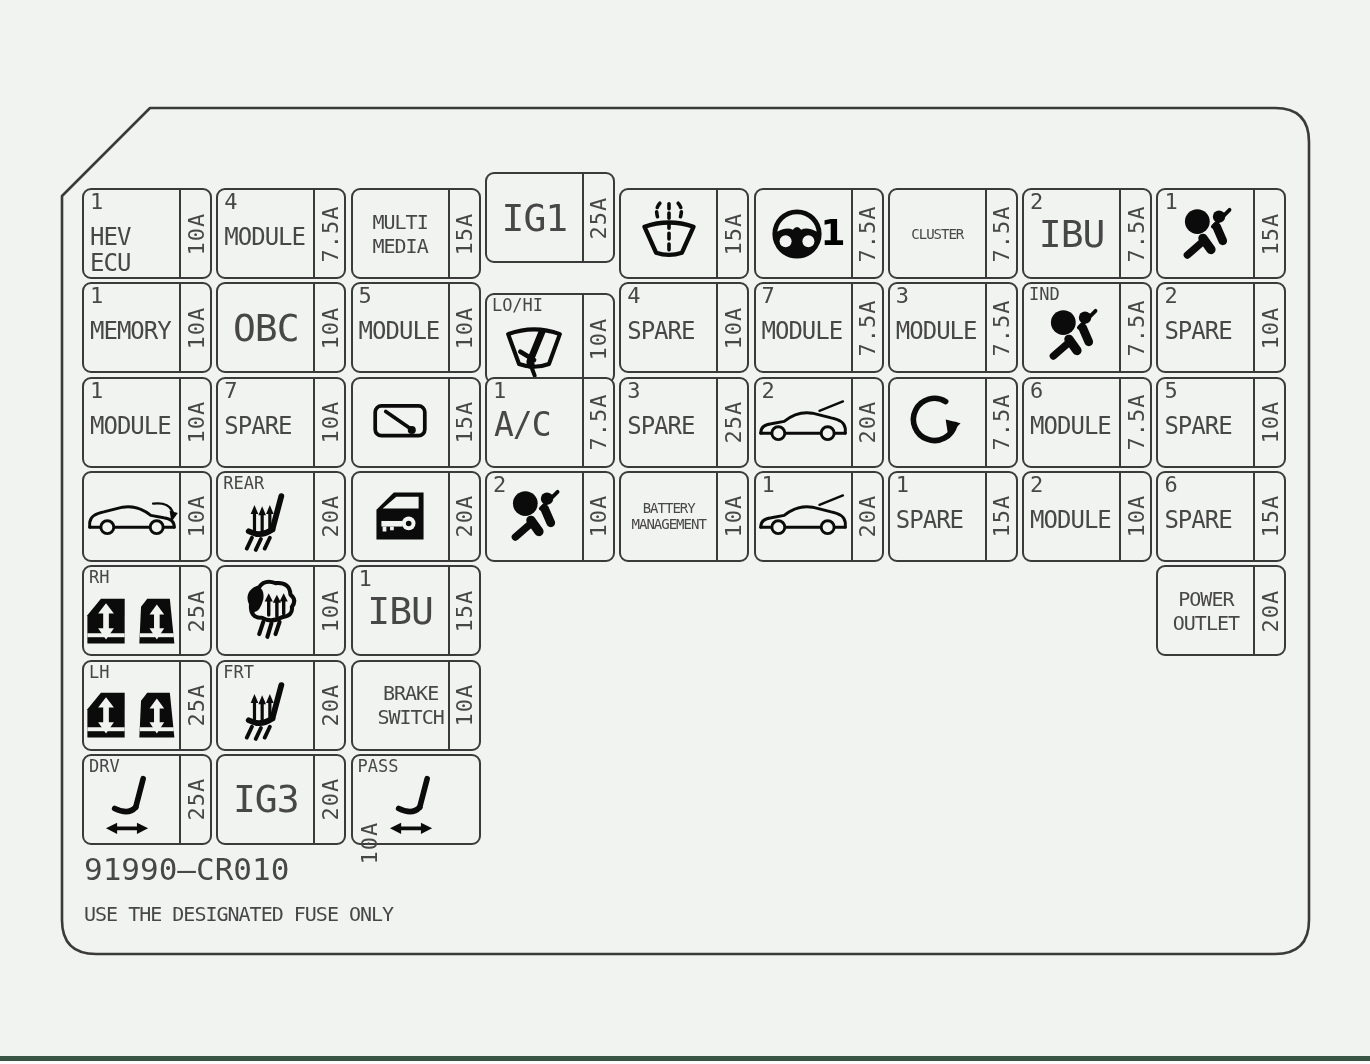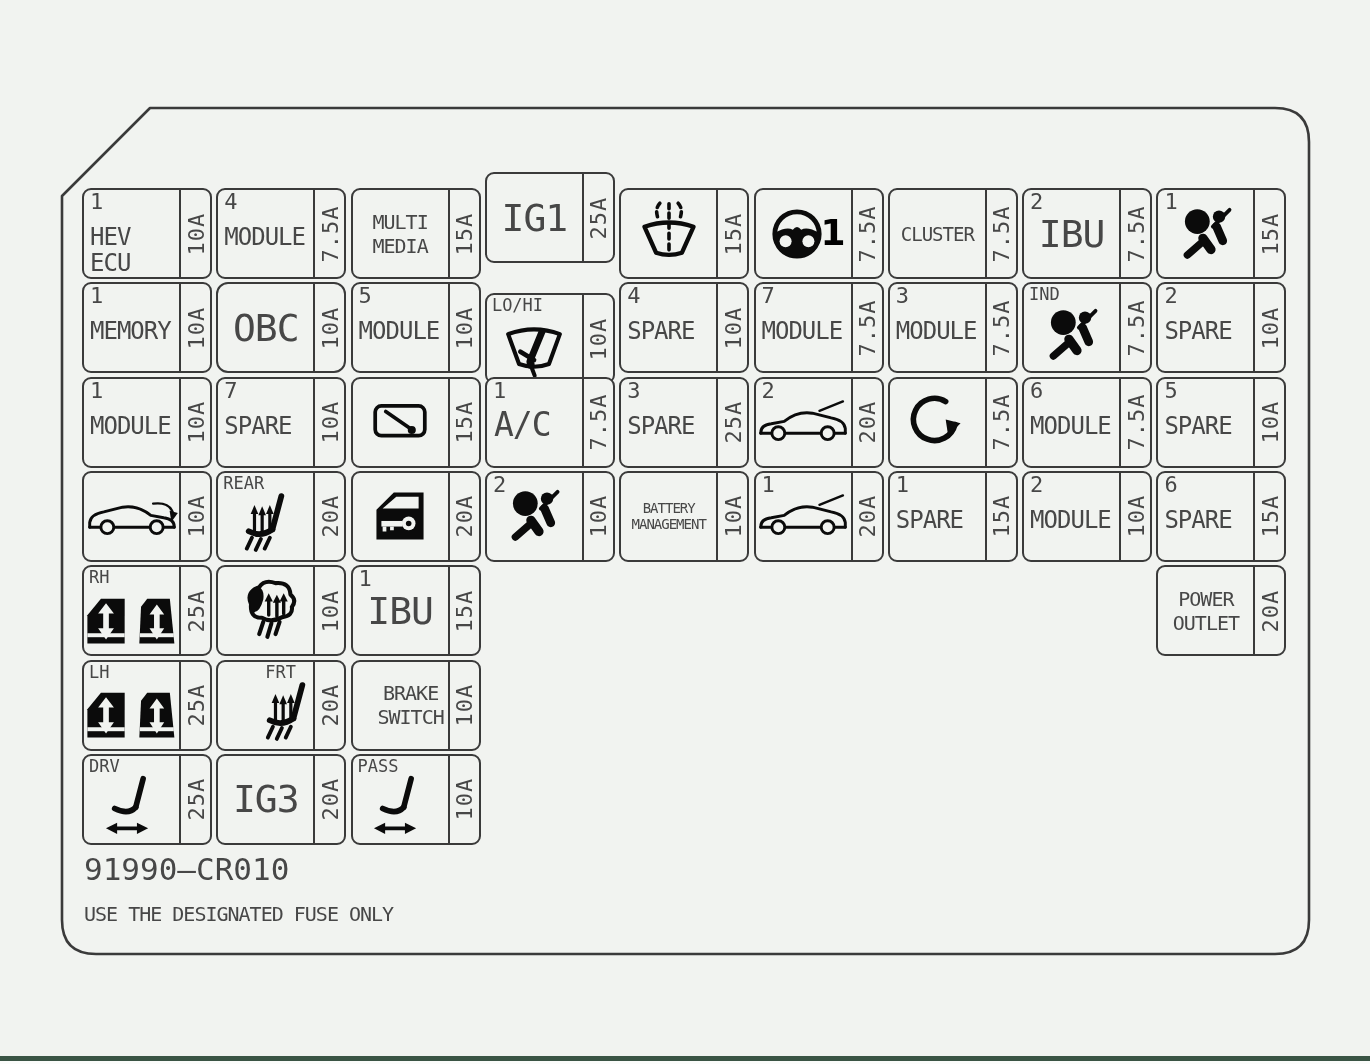--- a/index.html
+++ b/index.html
@@ -19,21 +19,21 @@
          font-size:22px; color:var(--text); white-space:nowrap; letter-spacing:1px; }
   .num { position:absolute; top:0px; left:6px; font-size:22px; color:var(--text); line-height:1.1; }
   .tag { position:absolute; top:0px; left:5px; font-size:17px; color:var(--text); line-height:1.2; letter-spacing:0; }
   .lab { color:var(--text); }
   .lab.left  { position:absolute; left:6px; top:34px; font-size:24px; white-space:pre-line; line-height:1.1; letter-spacing:-1px; }
   .lab.bigc  { position:absolute; inset:0; display:flex; align-items:center; justify-content:center; font-size:38px; letter-spacing:-1px; }
   .lab.bigl  { position:absolute; left:7px; top:26px; font-size:33px; letter-spacing:-1px; }
   .lab.c2    { position:absolute; inset:0; display:flex; align-items:center; justify-content:center;
                text-align:center; font-size:20px; white-space:pre-line; line-height:1.2; letter-spacing:-1px;border-radius:24px; }
   .lab.c3    { font-size:14px; letter-spacing:-1px; }
-  .lab.cm    { position:absolute; inset:0; display:flex; align-items:center; justify-content:center; font-size:19px; letter-spacing:-1px; }
+  .lab.cm    { position:absolute; inset:0; display:flex; align-items:center; justify-content:center; font-size:14px; letter-spacing:-1px; }
   .iconwrap  { position:absolute; left:50%; top:50%; transform:translate(-50%,-50%); line-height:0; }
   .iconwrap.low { top:58%; }
   .iconwrap.lft { left:44%; }
   .icon-digit { position:absolute; right:5px; top:22px; font-weight:bold; font-size:36px;
                 color:#000; font-family:"DejaVu Sans",sans-serif; }
   #footer { position:absolute; left:84px; top:852px; color:var(--text); }
   #part-number { font-size:31px; letter-spacing:0px; line-height:1.1; }
   #warning { font-size:20px; letter-spacing:-1px; margin-top:16px; }
   #bottom-bar { position:absolute; left:0; top:1056px; width:1370px; height:5px; }
   #bottom-white { position:absolute; left:0; top:1061px; width:1370px; height:3px; background:#fbfcfb; }
@@ -148,21 +148,21 @@
       </div>
       <div class="fuse" style="left: 82px; top: 282.3px;">
         <div class="lz">
           <span class="num">1</span>
           <span class="lab left">MEMORY</span>
         </div>
         <div class="az">
           <span class="amp">10A</span>
         </div>
       </div>
-      <div class="fuse" style="left: 216.3px; top: 282.3px; border-radius: 12px;">
+      <div class="fuse" style="left: 216.3px; top: 282.3px;">
         <div class="lz">
           <span class="lab bigc">OBC</span>
         </div>
         <div class="az">
           <span class="amp">10A</span>
         </div>
       </div>
       <div class="fuse" style="left: 350.6px; top: 282.3px;">
         <div class="lz">
           <span class="num">5</span>
@@ -505,21 +505,21 @@
               <path class="wh" d="M39,24 L53,42 L44,42 L44,68 L53,68 L39,88 L25,68 L34,68 L34,42 L25,42 Z"></path>
               <path class="fl" d="M98,95 L101,30 L112,16 L152,16 L160,95 Z"></path>
               <rect class="wh" x="99" y="77" width="60" height="7"></rect>
               <path class="wh" d="M129,26 L142,44 L134,44 L134,68 L142,68 L129,88 L116,68 L124,68 L124,44 L116,44 Z"></path>
             </svg></span>
         </div>
         <div class="az">
           <span class="amp">25A</span>
         </div>
       </div>
-      <div class="fuse" style="left: 216.3px; top: 659.5px; padding-left: 42px;">
+      <div class="fuse" style="left: 216.3px; top: 659.5px;">
         <div class="lz">
           <span class="tag">FRT</span>
           <span class="iconwrap low"><svg width="64" height="70" viewBox="0 0 100 100">
               <path class="st" stroke-width="9" d="M74,8 L60,60"></path>
               <path class="st" stroke-width="9" d="M60,60 Q42,73 23,63"></path>
               <path class="st" stroke-width="6" d="M28,73 L20,90 M42,75 L34,92 M56,73 L48,90"></path>
               <path class="st" stroke-width="5" d="M32,62 L32,34 M44,64 L44,36 M56,62 L56,34"></path>
               <path class="fl" d="M32,22 L26,36 L38,36 Z"></path>
               <path class="fl" d="M44,24 L38,38 L50,38 Z"></path>
               <path class="fl" d="M56,22 L50,36 L62,36 Z"></path>
@@ -554,21 +554,21 @@
         </div>
       </div>
       <div class="fuse" style="left: 216.3px; top: 753.8px;">
         <div class="lz">
           <span class="lab bigc">IG3</span>
         </div>
         <div class="az">
           <span class="amp">20A</span>
         </div>
       </div>
-      <div class="fuse" style="left: 350.6px; top: 753.8px;">
+      <div class="fuse" style="left: 350.6px; top: 753.8px; flex-direction: column;">
         <div class="lz">
           <span class="tag">PASS</span>
           <span class="iconwrap low"><svg width="62" height="70" viewBox="0 0 100 100">
               <path class="st" stroke-width="9" d="M68,6 L56,52"></path>
               <path class="st" stroke-width="9" d="M22,54 Q44,65 56,52"></path>
               <path class="st" stroke-width="6" d="M22,86 L62,86"></path>
               <path class="fl" d="M26,77 L8,86 L26,95 Z"></path>
               <path class="fl" d="M58,77 L76,86 L58,95 Z"></path>
             </svg></span>
         </div>

